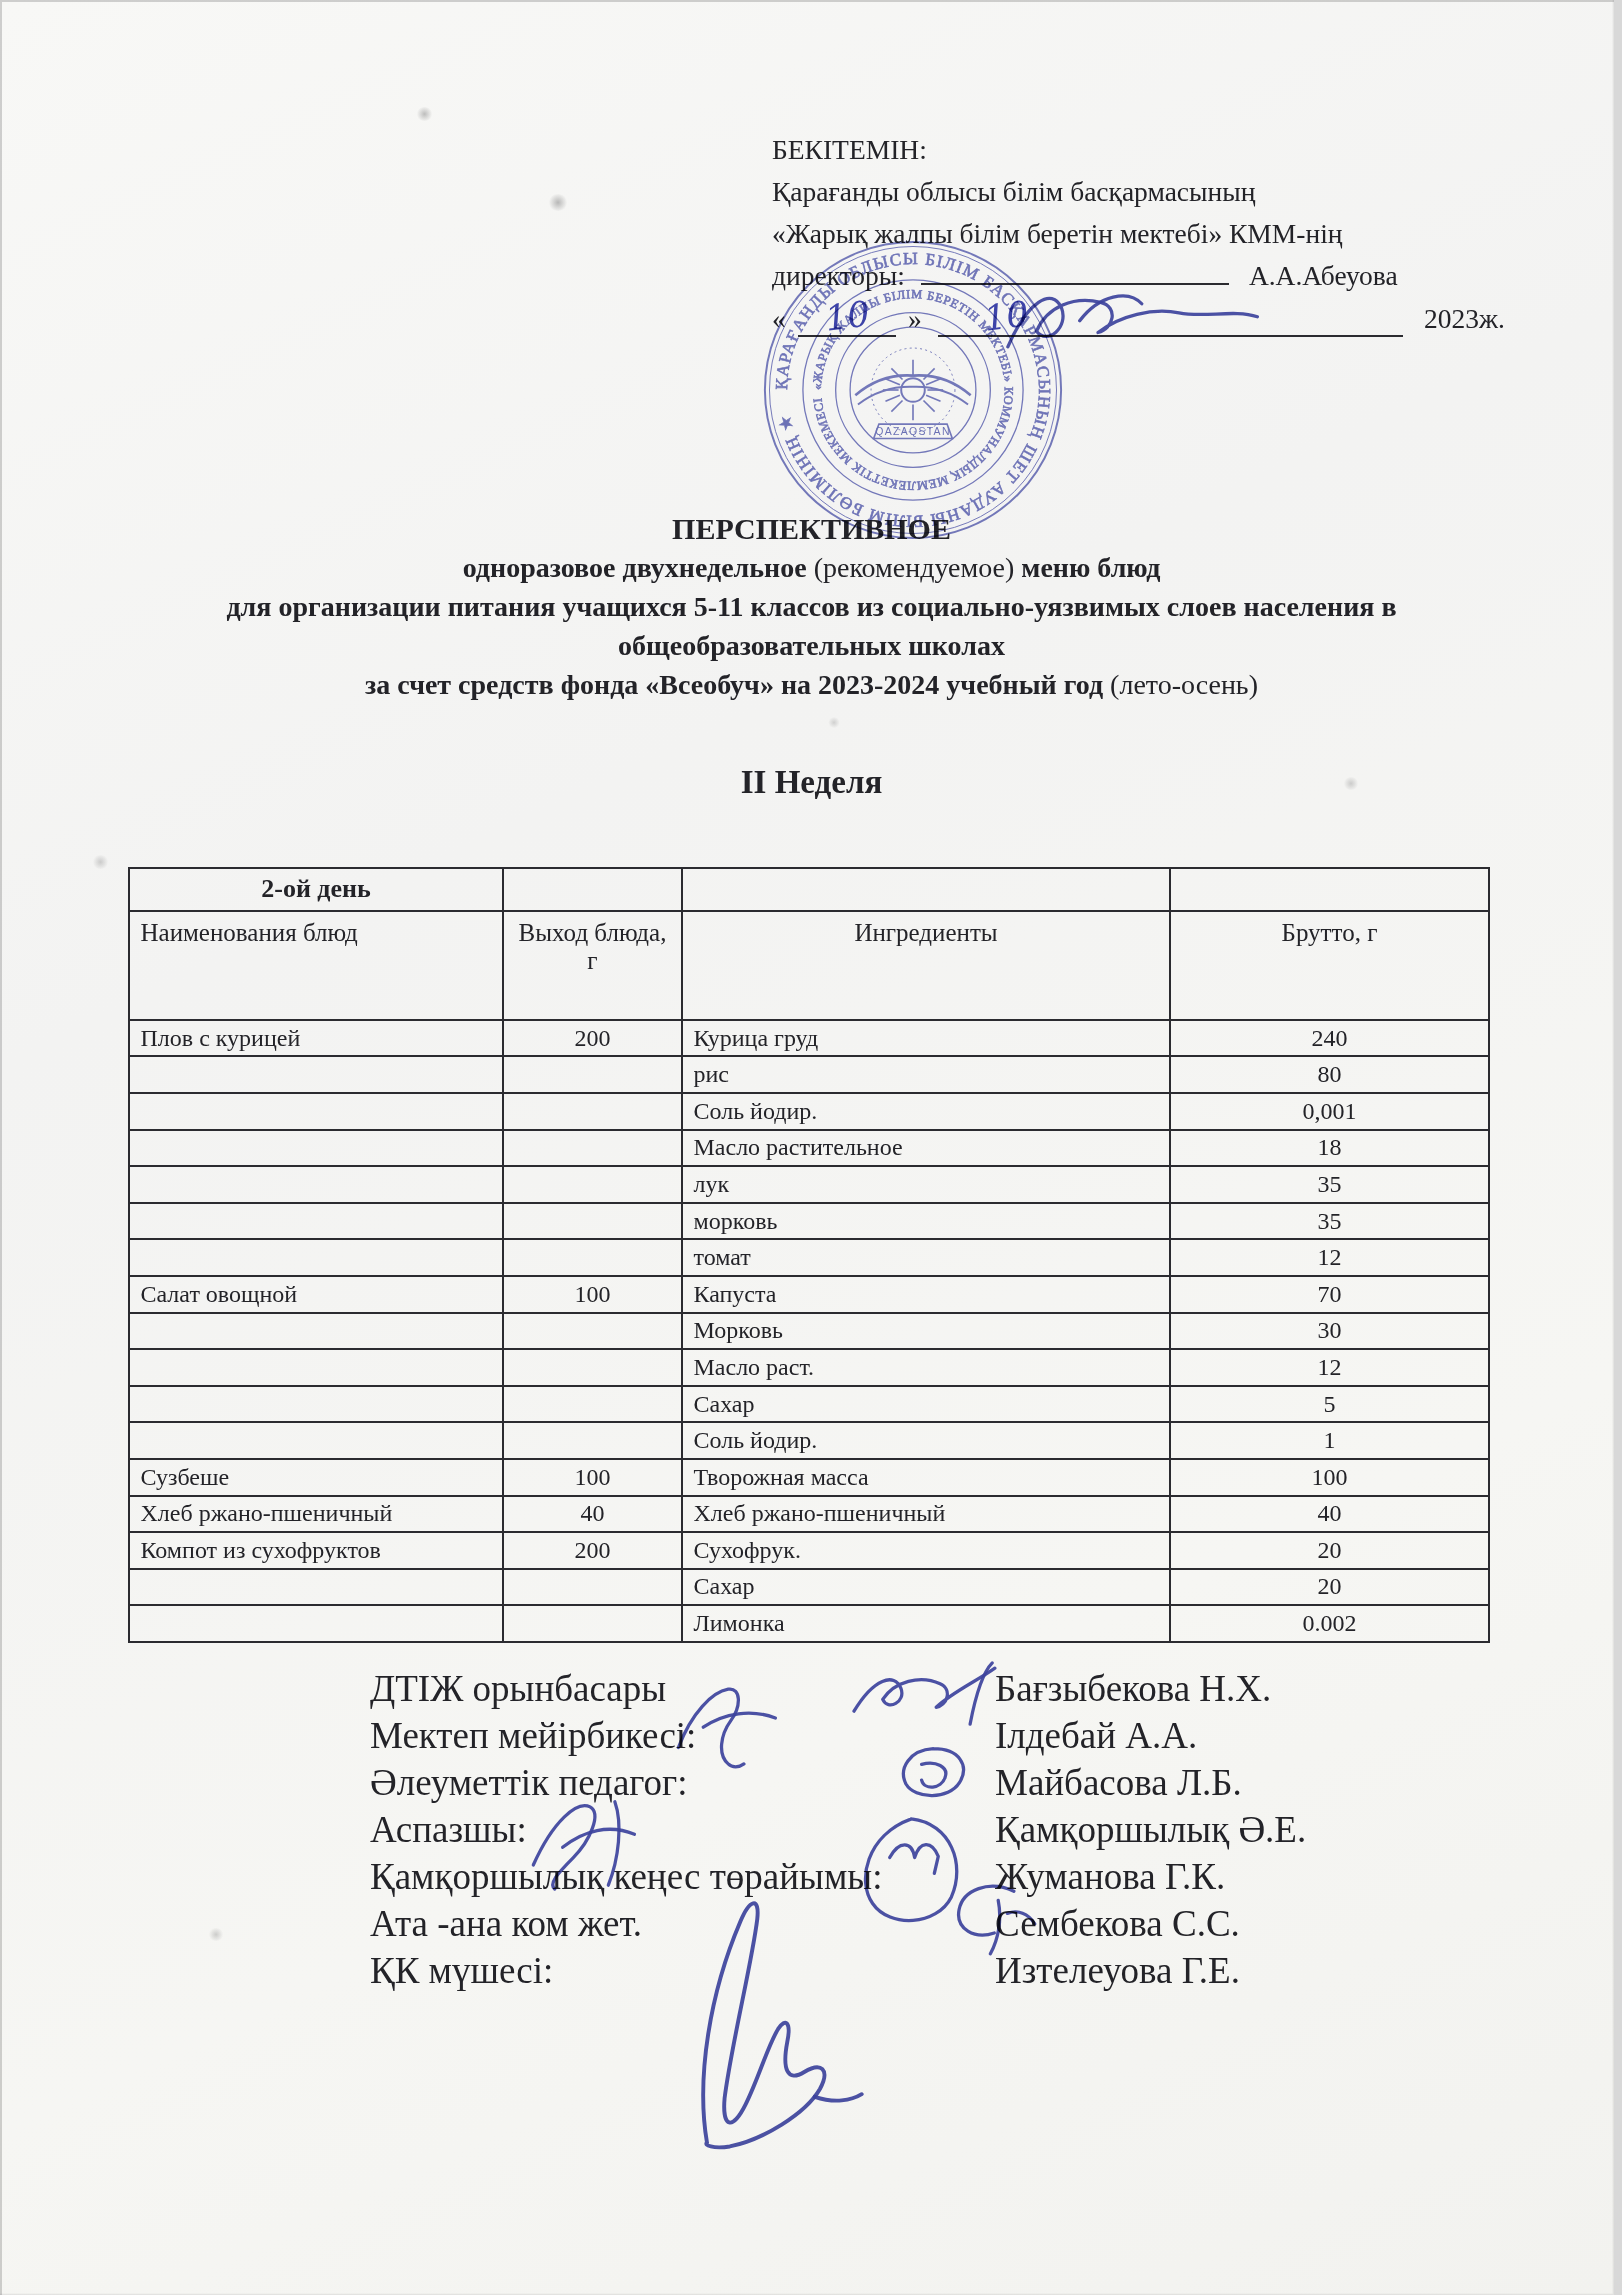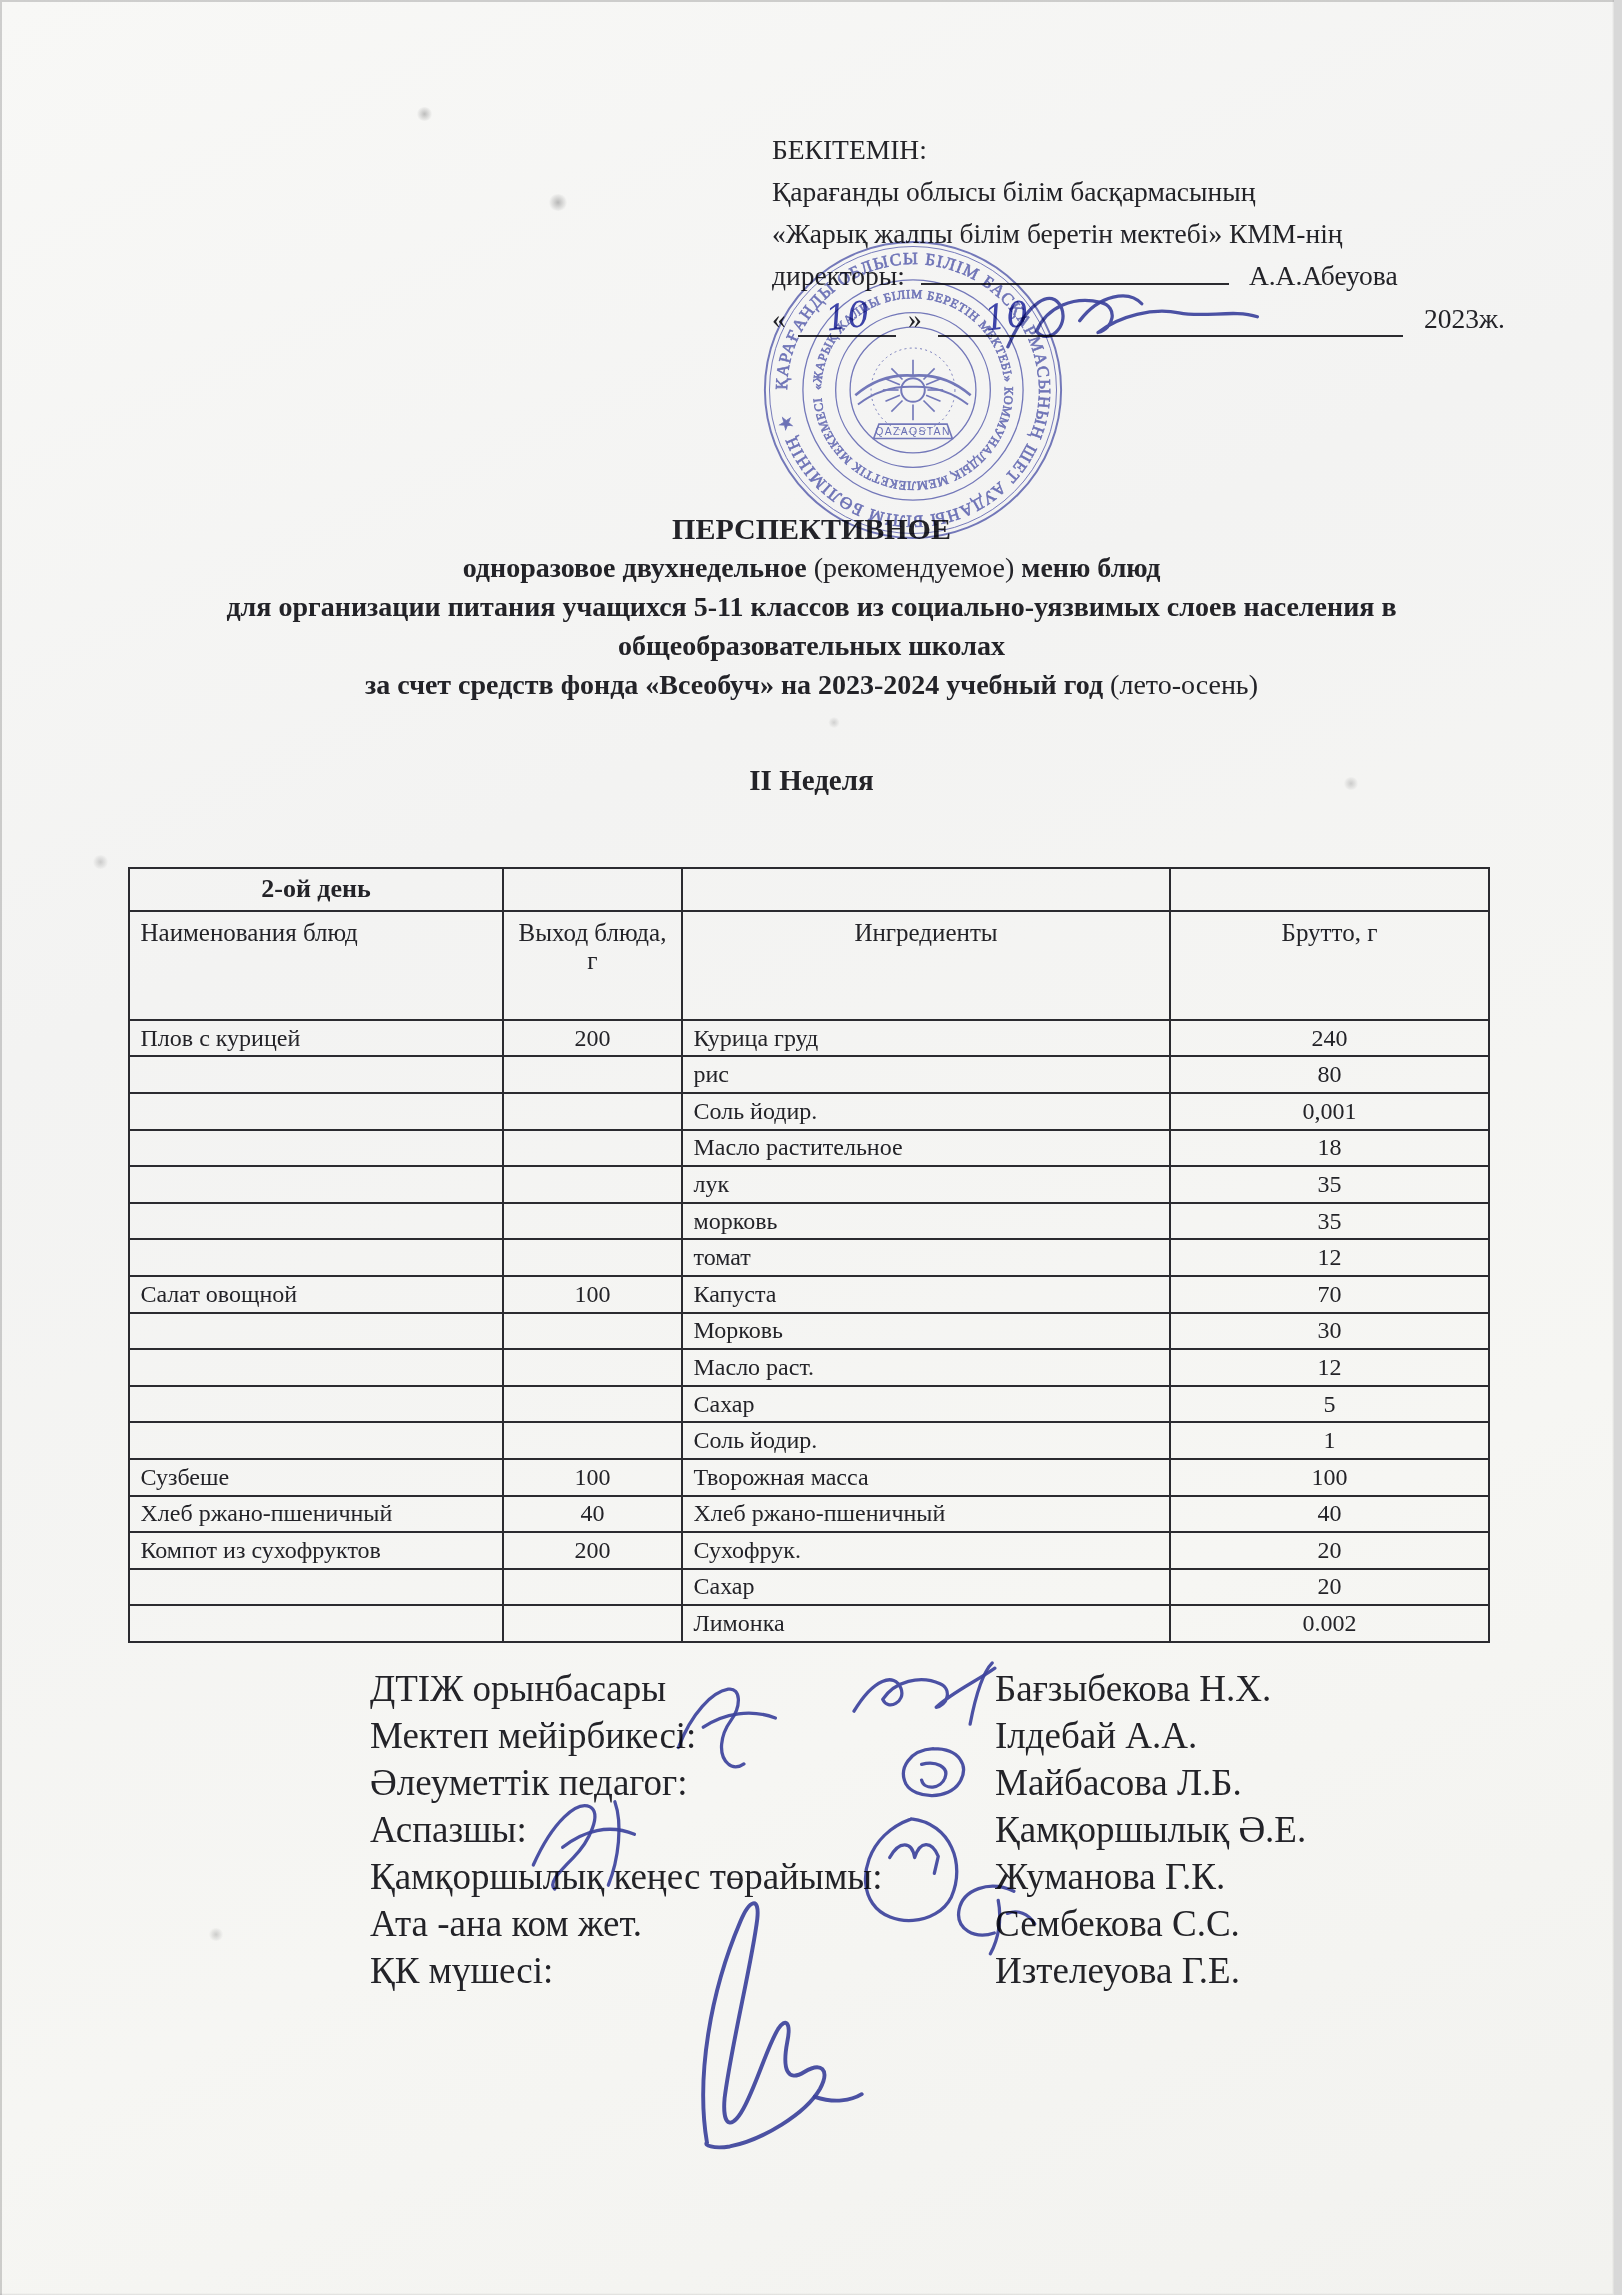--- a/index.html
+++ b/index.html
@@ -24,21 +24,21 @@
            z-index:5; opacity:.82; mix-blend-mode:multiply; }
   .stamp * { stroke:#5a60b5; }
   .stamp text { stroke:none; fill:#5058b0; }
 
   
   .title-block { position:absolute; left:0; top:509px; width:1623px; text-align:center;
                  font-size:28px; font-weight:700; line-height:39px; z-index:2; }
   .title-block .t1 { font-size:30px; }
   .title-block .normal { font-weight:400; }
   .week { position:absolute; left:0; top:764px; width:1623px; text-align:center;
-          font-size:29px; font-weight:700; z-index:2; }
+          font-size:33px; font-weight:700; z-index:2; }
 
   
   .menu-table { position:absolute; left:128px; top:867px; width:1360px;
                 border-collapse:collapse; table-layout:fixed; font-size:24px; z-index:2; }
   .menu-table td, .menu-table th { border:2px solid #2b2b30; padding:1.3px 10.5px;
                 overflow:hidden; font-weight:400; }
   .menu-table .day-row td { height:38px; }
   .menu-table .day-cell { font-weight:700; text-align:center; font-size:26px; }
   .menu-table .head-row th { height:98px; vertical-align:top; padding-top:7.9px;
                 text-align:center; font-size:25px;margin-left:8px; }

